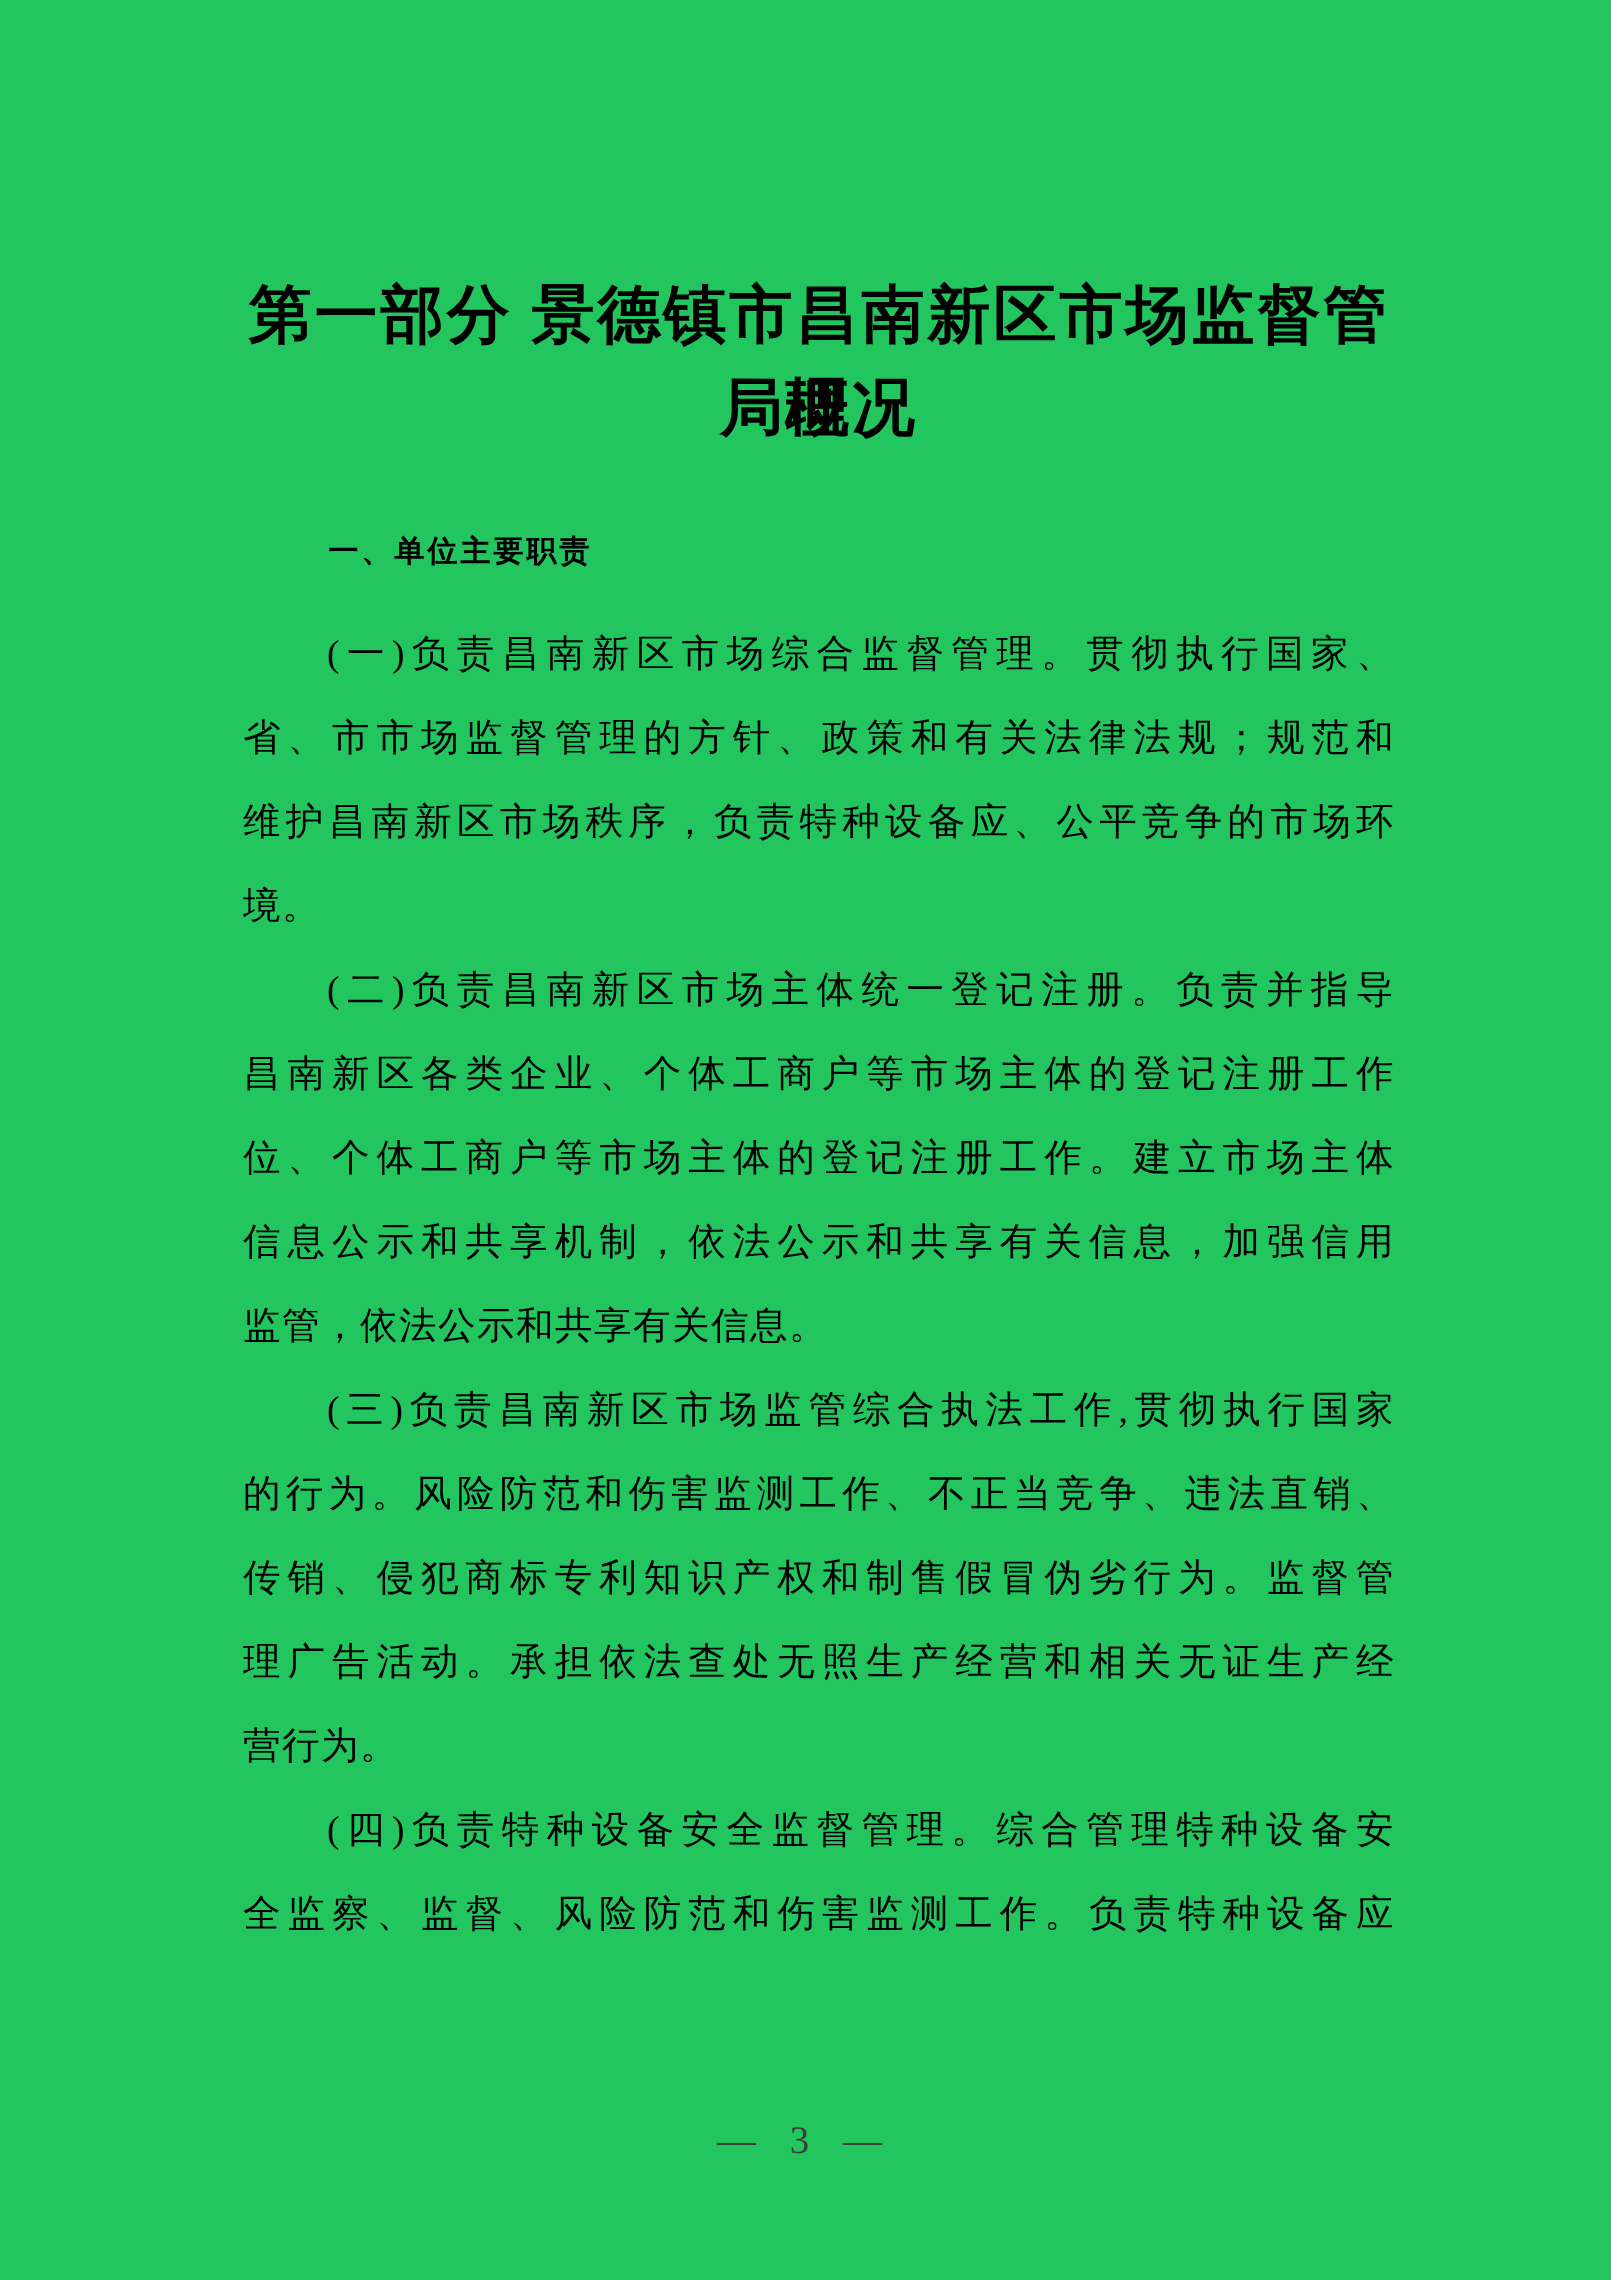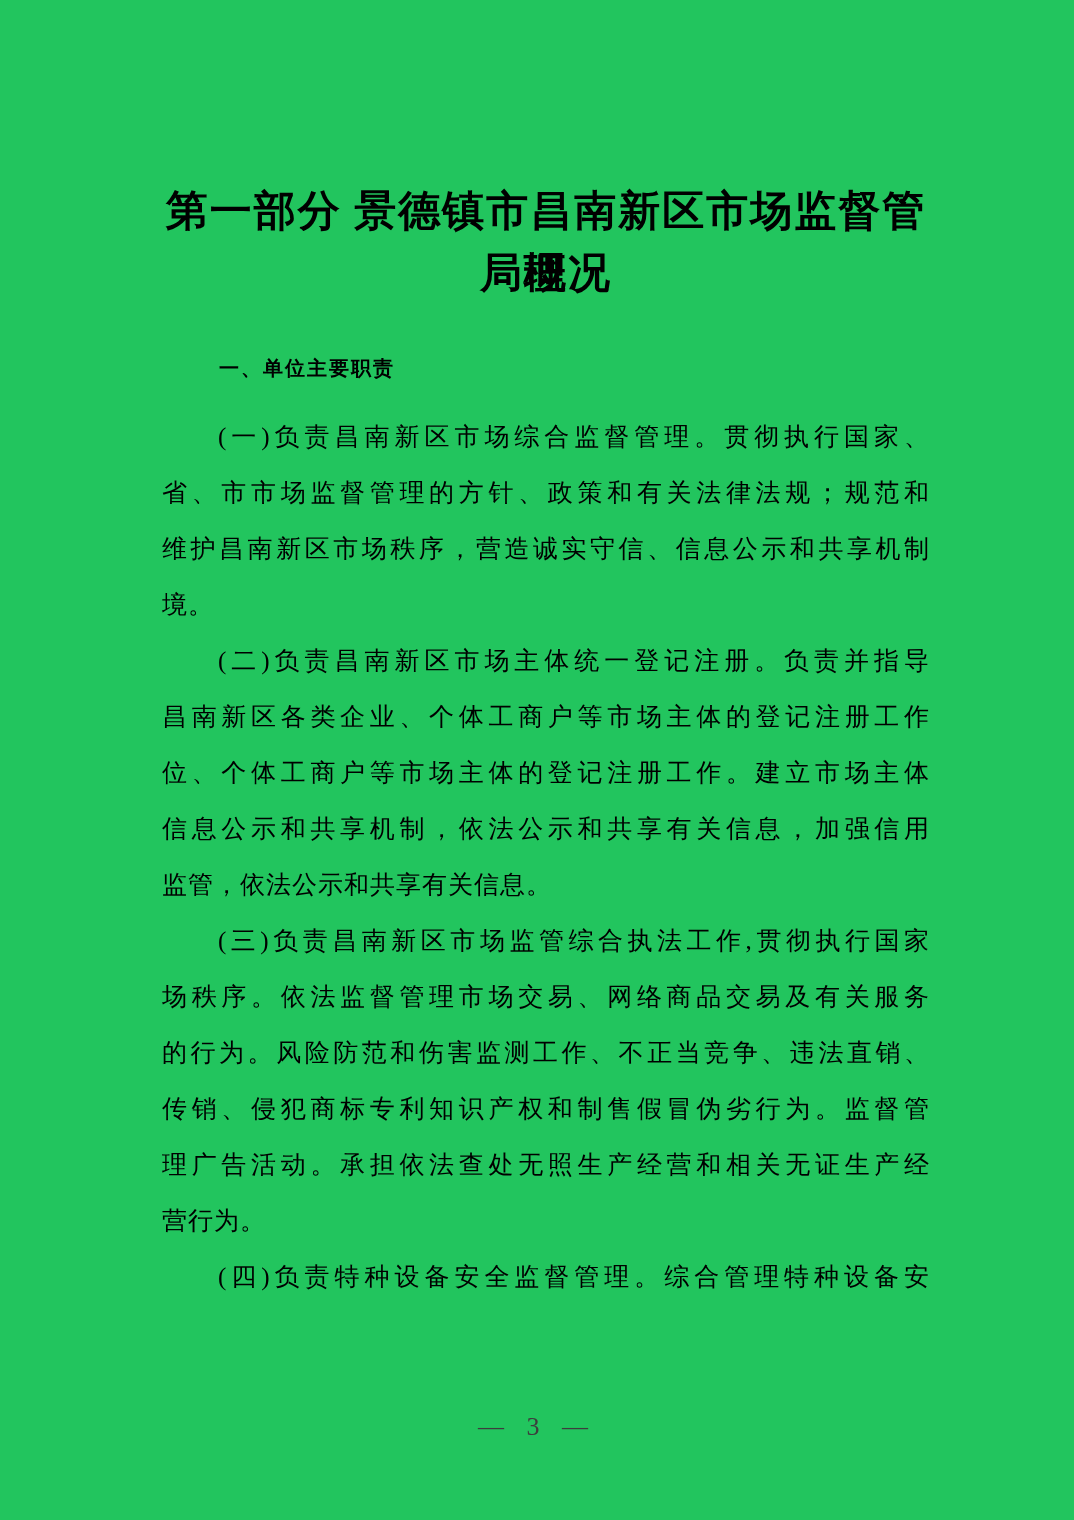--- a/index.html
+++ b/index.html
@@ -85,39 +85,39 @@
         <div class="line first">第一部分 景德镇市昌南新区市场监督管理</div>
         <div class="line last">局概况</div>
       </h1>
 
     <h2 class="section-heading">一、单位主要职责</h2>
 
     <div class="paragraphs">
       <div class="para">
           <div class="line first">(一)负责昌南新区市场综合监督管理。贯彻执行国家、</div>
           <div class="line">省、市市场监督管理的方针、政策和有关法律法规；规范和</div>
-          <div class="line">维护昌南新区市场秩序，营造诚实守信、信息公示和共享机制</div>
+          <div class="line">维护昌南新区市场秩序，负责特种设备应、公平竞争的市场环</div>
           <div class="line last">境。</div>
         </div>
       <div class="para">
           <div class="line first">(二)负责昌南新区市场主体统一登记注册。负责并指导</div>
           <div class="line">昌南新区各类企业、个体工商户等市场主体的登记注册工作</div>
           <div class="line">位、个体工商户等市场主体的登记注册工作。建立市场主体</div>
           <div class="line">信息公示和共享机制，依法公示和共享有关信息，加强信用</div>
           <div class="line last">监管，依法公示和共享有关信息。</div>
         </div>
       <div class="para">
           <div class="line first">(三)负责昌南新区市场监管综合执法工作,贯彻执行国家</div>
-          <div class="line">场秩序。依法监督管理市场交易、网络商品交易及有关服务</div>
           <div class="line">的行为。风险防范和伤害监测工作、不正当竞争、违法直销、</div>
           <div class="line">传销、侵犯商标专利知识产权和制售假冒伪劣行为。监督管</div>
           <div class="line">理广告活动。承担依法查处无照生产经营和相关无证生产经</div>
           <div class="line last">营行为。</div>
         </div>
       <div class="para" data-justify-last="true">
           <div class="line first">(四)负责特种设备安全监督管理。综合管理特种设备安</div>
+          <div class="line last">全监察、监督、风险防范和伤害监测工作。负责特种设备应</div>
         </div>
     </div>
 
   </div>
 
   <div class="page-footer">— 3 —</div>
 </div>
 
 </body></html>

